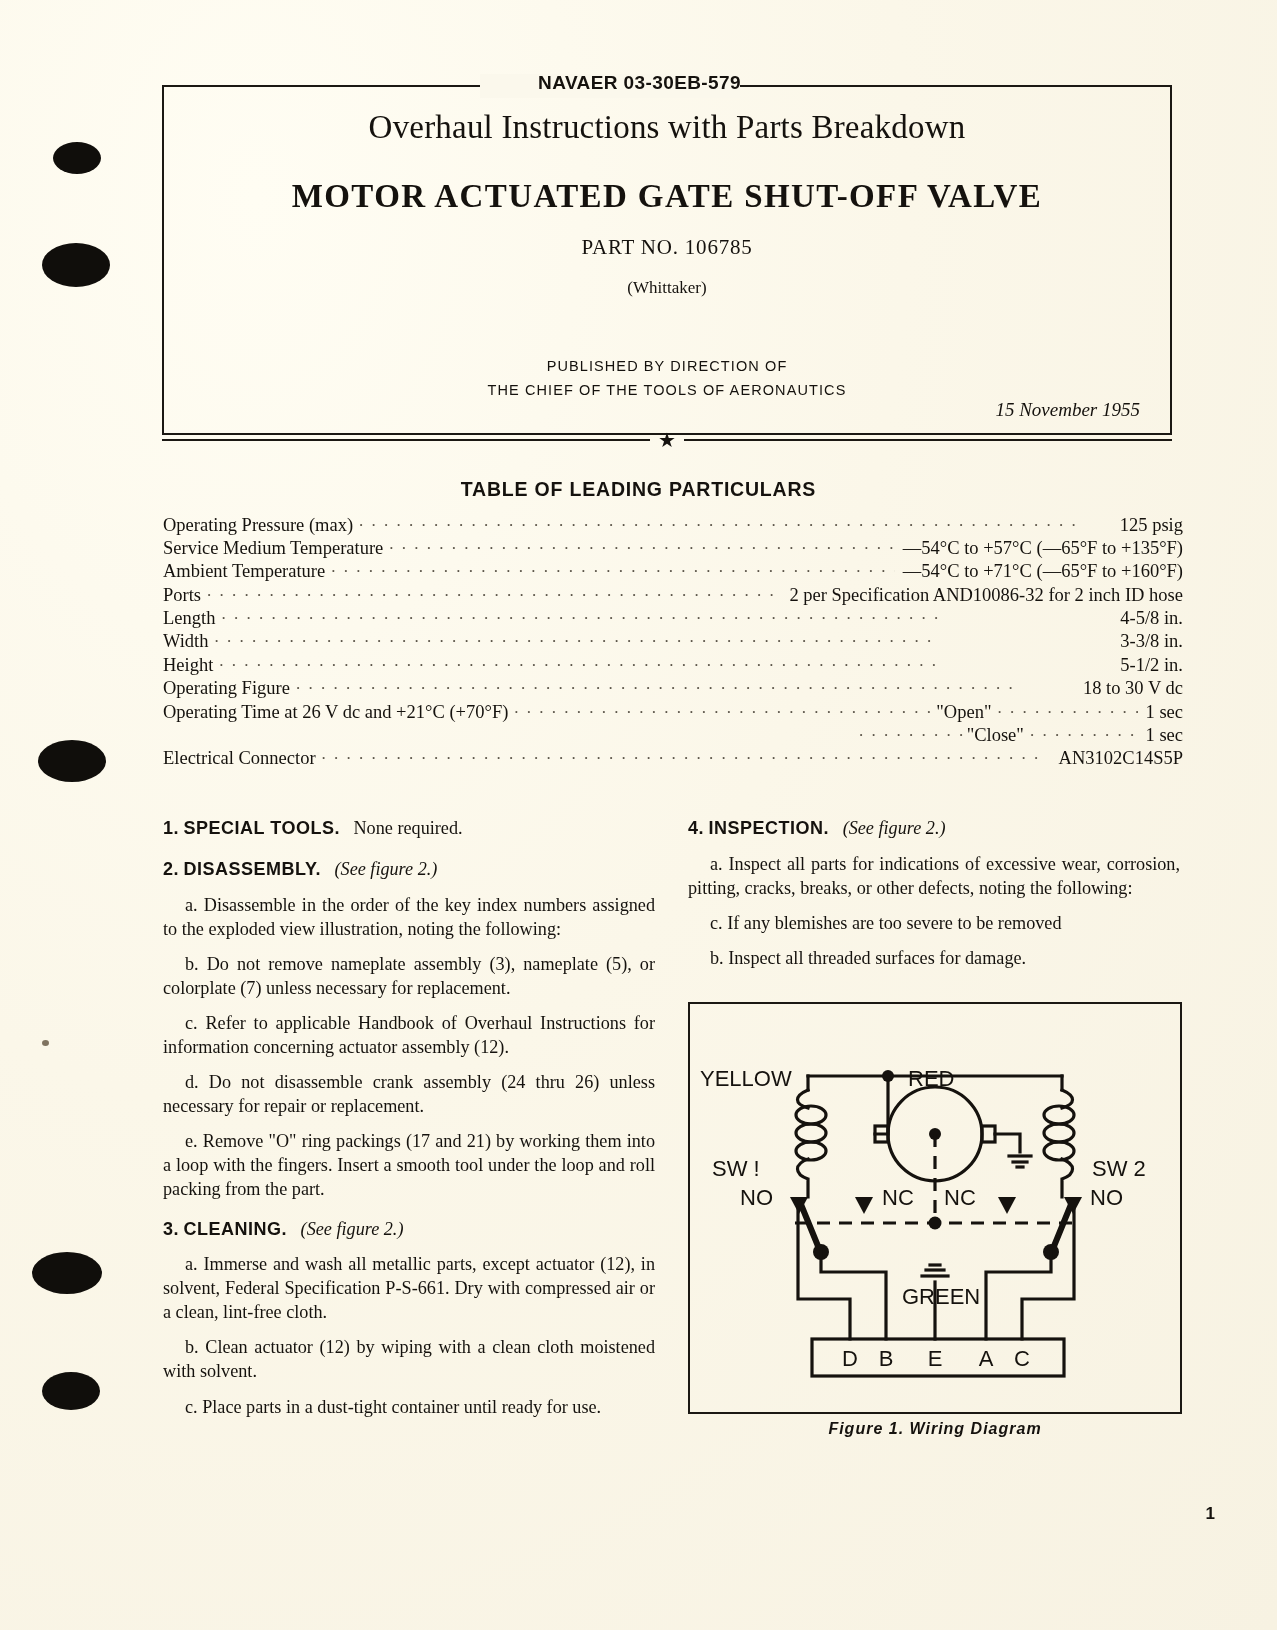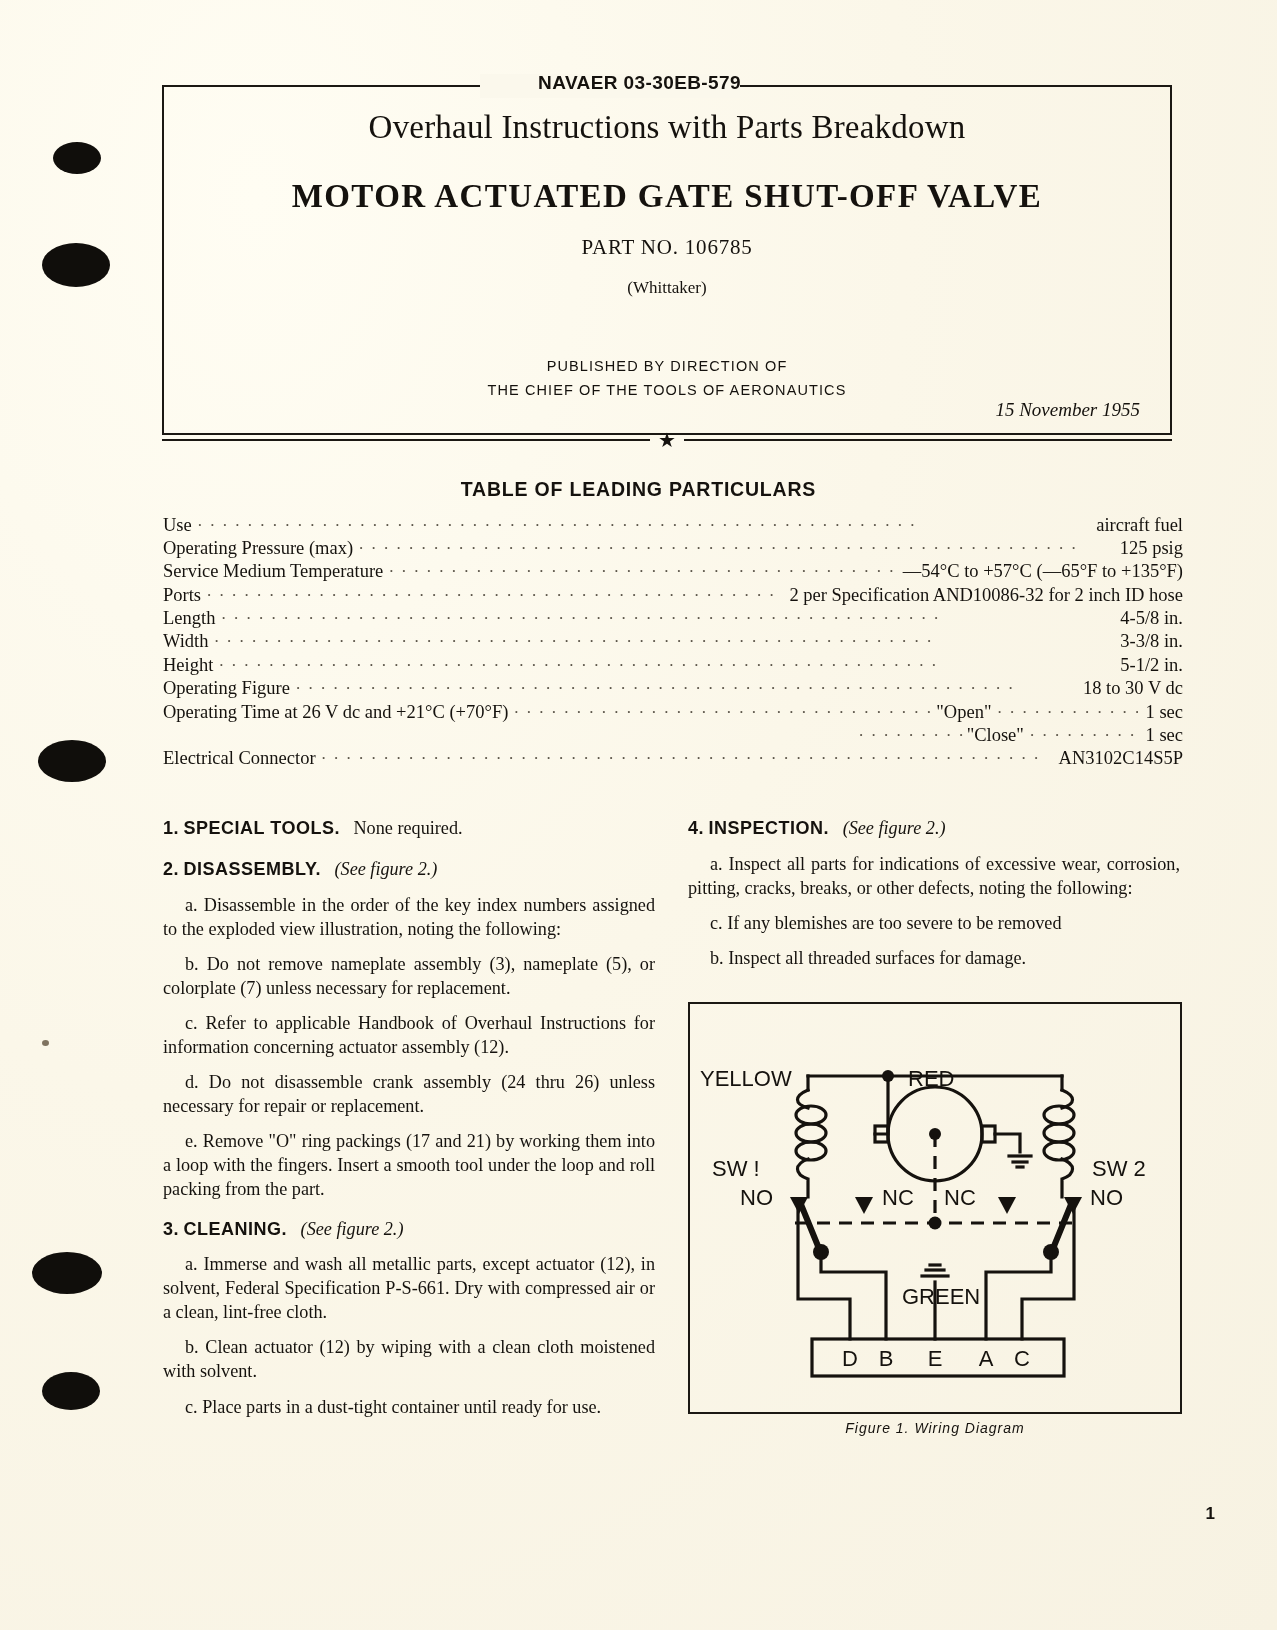--- a/index.html
+++ b/index.html
@@ -233,23 +233,23 @@
     box-sizing: border-box;
     background: transparent;
   }
   .fig-caption {
     position: absolute;
     left: 688px;
     top: 1420px;
     width: 494px;
     text-align: center;
     font-family: "Liberation Sans", "DejaVu Sans", sans-serif;
-    font-weight: normal;
+    font-weight: bold;
     font-style: italic;
-    font-size: 14px;
+    font-size: 16px;
     letter-spacing: 1px;
     color: #15120e;
   }
   .fig-svg {
     position: absolute;
     left: 690px;
     top: 1004px;
     width: 490px;
     height: 408px;
   }
@@ -299,33 +299,33 @@
 
   <div class="rule-row">
     <div class="ln left"></div>
     <div class="star">★</div>
     <div class="ln right"></div>
   </div>
 
   <div class="lp-heading">TABLE OF LEADING PARTICULARS</div>
   <div class="lp-table" id="lp-table">
       <div class="lp-row">
-        <span class="lp-label">Use</span>
-        <span class="lp-dots"></span>
-        <span class="lp-value">aircraft fuel</span>
-      </div>
-      <div class="lp-row">
         <span class="lp-label">Operating Pressure (max)</span>
         <span class="lp-dots"></span>
         <span class="lp-value">125 psig</span>
       </div>
       <div class="lp-row">
         <span class="lp-label">Service Medium Temperature</span>
         <span class="lp-dots"></span>
         <span class="lp-value">—54°C to +57°C (—65°F to +135°F)</span>
+      </div>
+      <div class="lp-row">
+        <span class="lp-label">Ambient Temperature</span>
+        <span class="lp-dots"></span>
+        <span class="lp-value">—54°C to +71°C (—65°F to +160°F)</span>
       </div>
       <div class="lp-row">
         <span class="lp-label">Ports</span>
         <span class="lp-dots"></span>
         <span class="lp-value">2 per Specification AND10086-32 for 2 inch ID hose</span>
       </div>
       <div class="lp-row">
         <span class="lp-label">Length</span>
         <span class="lp-dots"></span>
         <span class="lp-value">4-5/8 in.</span>

